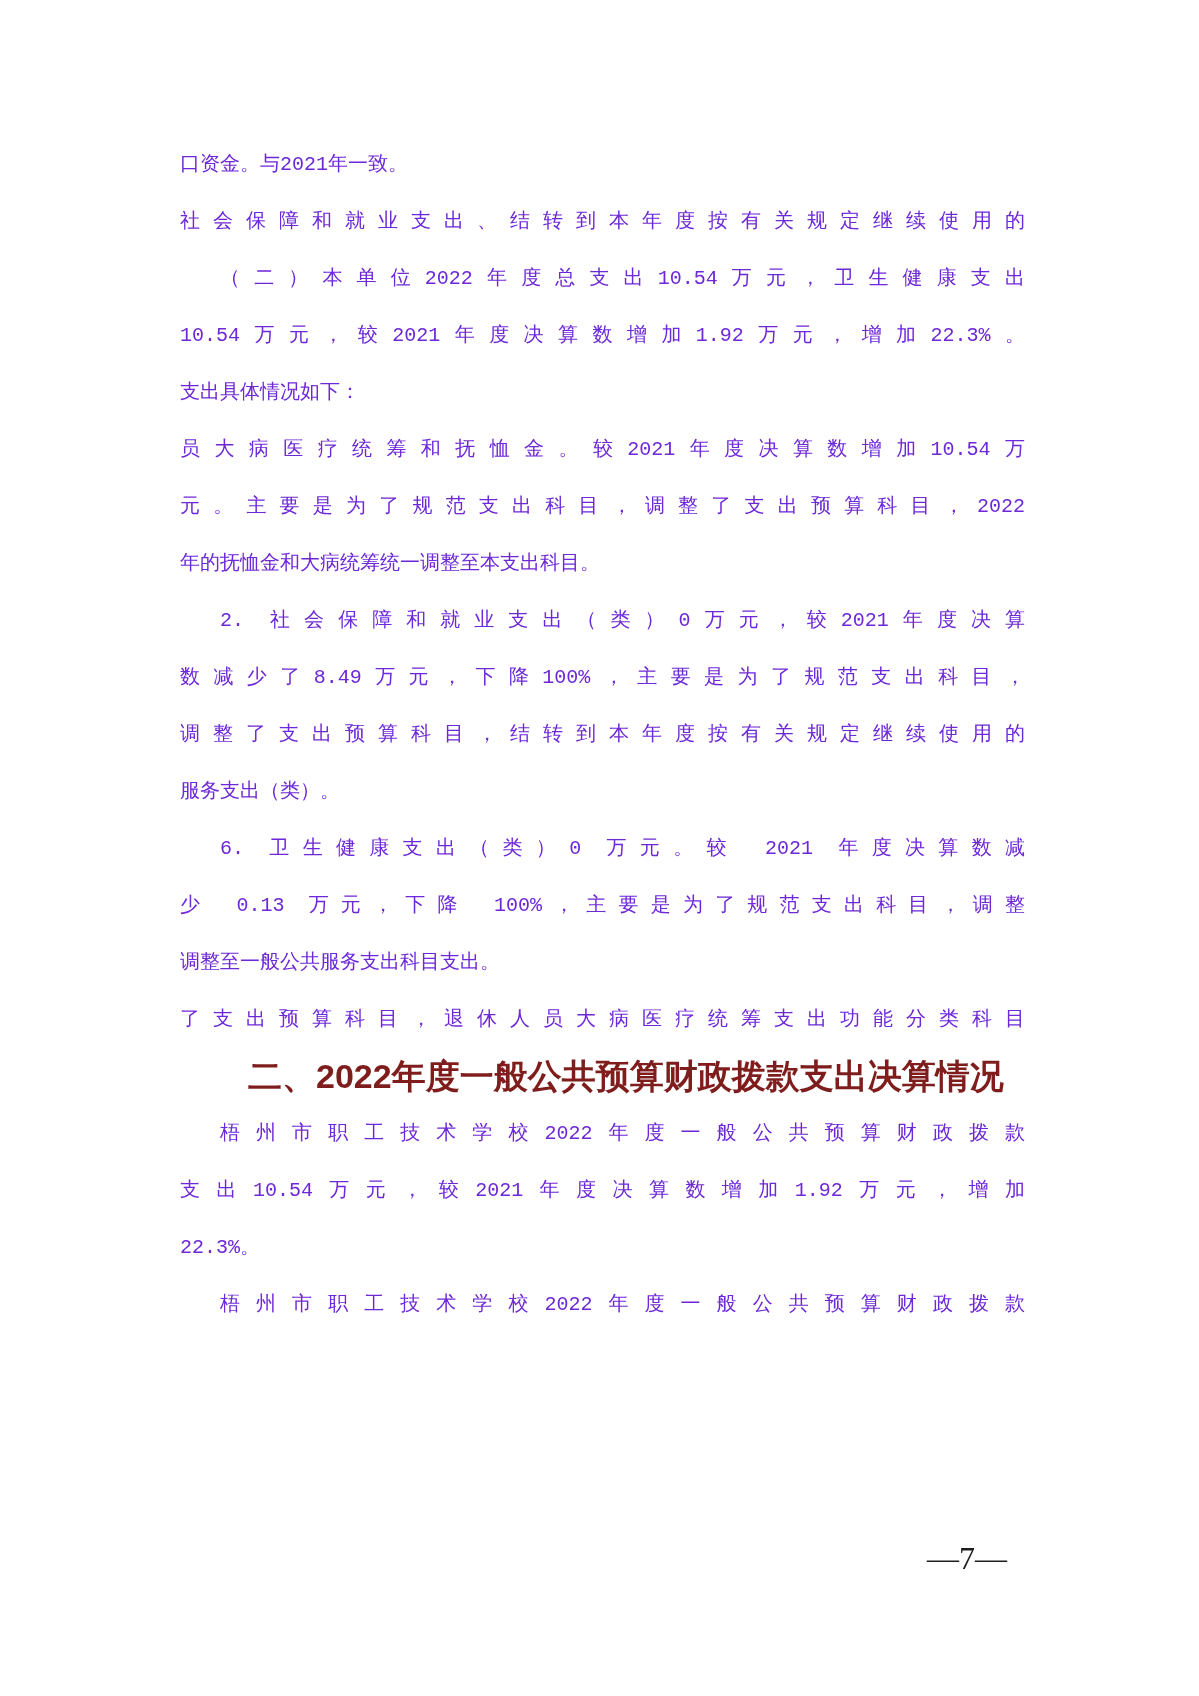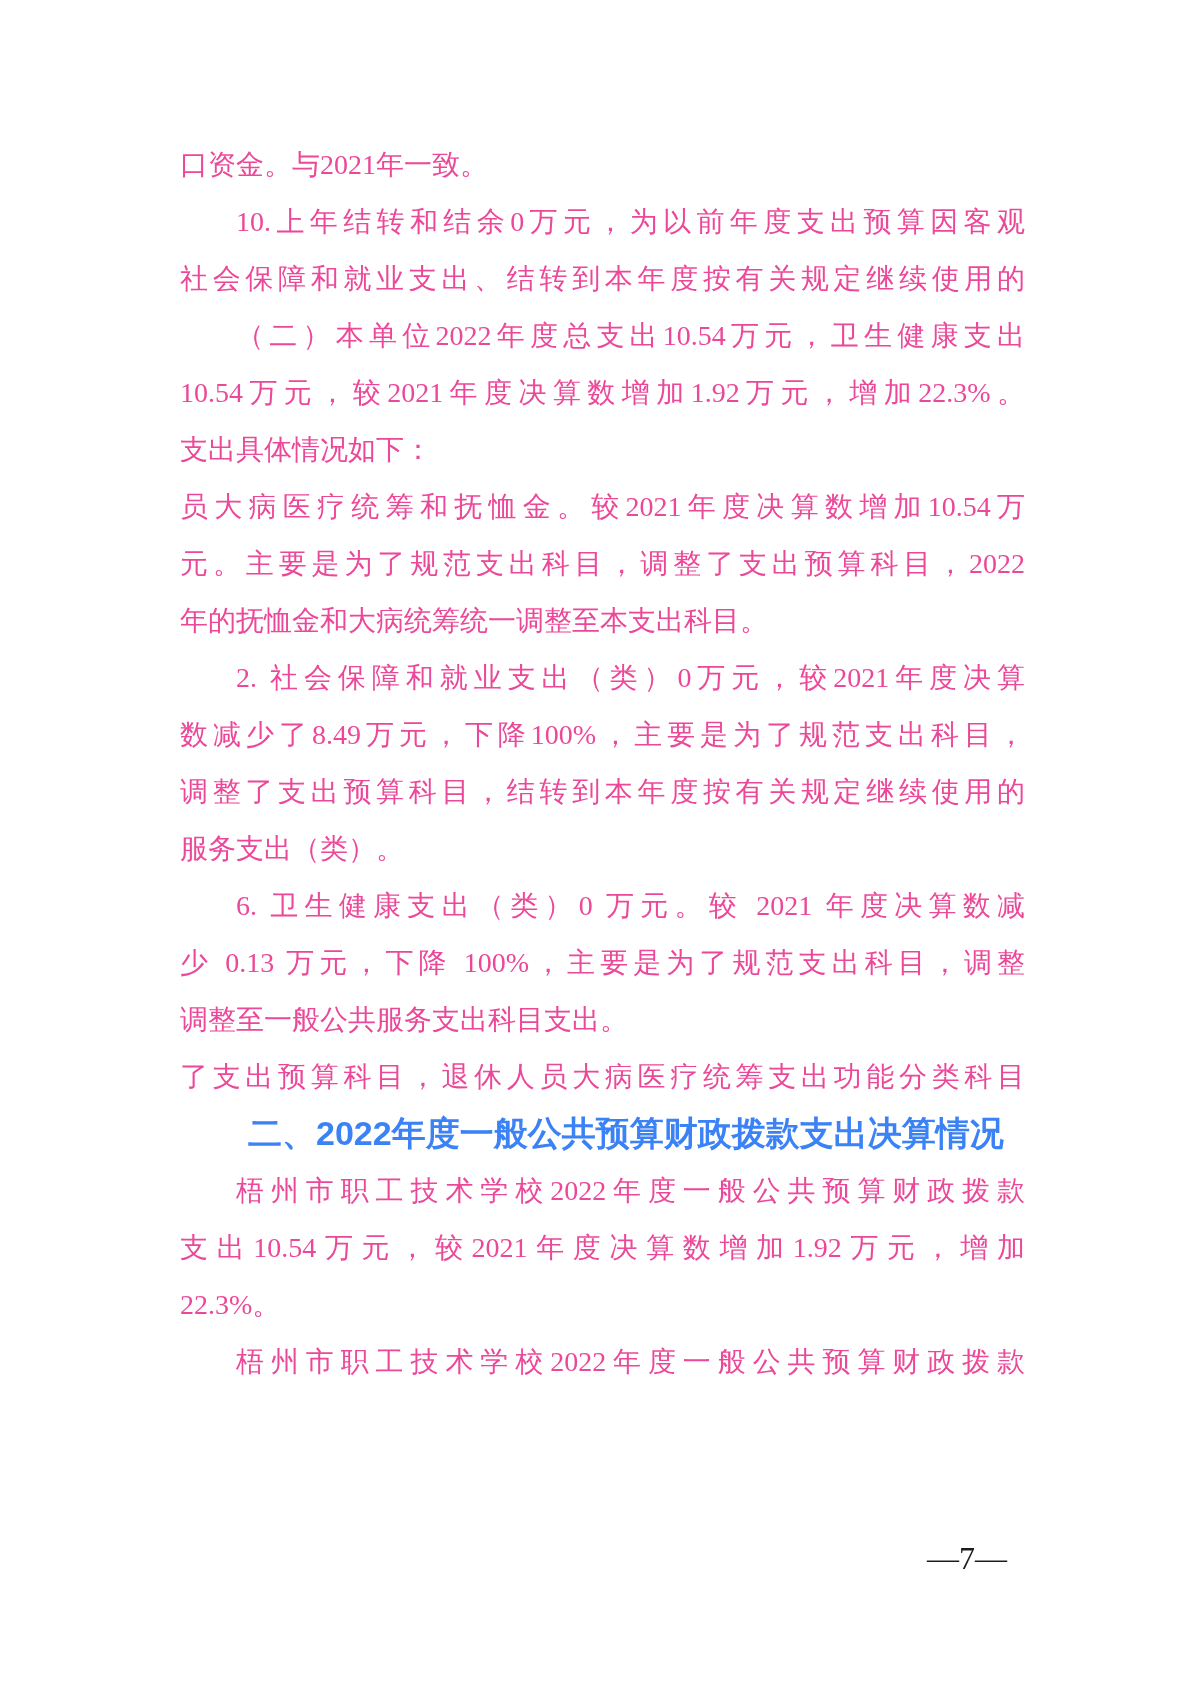--- a/index.html
+++ b/index.html
@@ -16,58 +16,57 @@
   }
   .text-block {
     position: absolute;
     left: 180px;
     top: 136px;
     width: 845px;
   }
   .line {
     height: 57px;
     line-height: 57px;
-    font-size: 28px;
-    color: #ec4899;
-    font-family: Liberation Serif, serif;
+    font-size: 20px;
+    color: #6d28d9;
+    font-family: Liberation Mono, monospace;
     white-space: normal;
     text-align: left;
   }
   .line.justify {
     text-align: justify;
     text-align-last: justify;
     text-justify: inter-character;
   }
   .line.indent {
     text-indent: 2em;
   }
   .line.heading {
     font-family: "Liberation Sans", "DejaVu Sans", sans-serif;
     font-weight: 700;
     font-size: 34px;
-    color: #3b82f6;
+    color: #7f1d1d;
   }
   .page-footer {
     position: absolute;
     top: 1530px;
     right: 192px;
     height: 57px;
     line-height: 57px;
     font-size: 32px;
     color: #1c1c1c;
     font-family: "Liberation Serif", "DejaVu Serif", serif;
   }
 </style>
 </head>
 <body>
 
 <div class="page">
   <main class="text-block">
     <div class="line">口资金。与2021年一致。</div>
-    <div class="line indent justify">10.上年结转和结余0万元，为以前年度支出预算因客观</div>
     <div class="line justify">社会保障和就业支出、结转到本年度按有关规定继续使用的</div>
     <div class="line indent justify">（二）本单位2022年度总支出10.54万元，卫生健康支出</div>
     <div class="line justify">10.54万元，较2021年度决算数增加1.92万元，增加22.3%。</div>
     <div class="line">支出具体情况如下：</div>
     <div class="line justify">员大病医疗统筹和抚恤金。较2021年度决算数增加10.54万</div>
     <div class="line justify">元。主要是为了规范支出科目，调整了支出预算科目，2022</div>
     <div class="line">年的抚恤金和大病统筹统一调整至本支出科目。</div>
     <div class="line indent justify">2. 社会保障和就业支出（类）0万元，较2021年度决算</div>
     <div class="line justify">数减少了8.49万元，下降100%，主要是为了规范支出科目，</div>
     <div class="line justify">调整了支出预算科目，结转到本年度按有关规定继续使用的</div>

